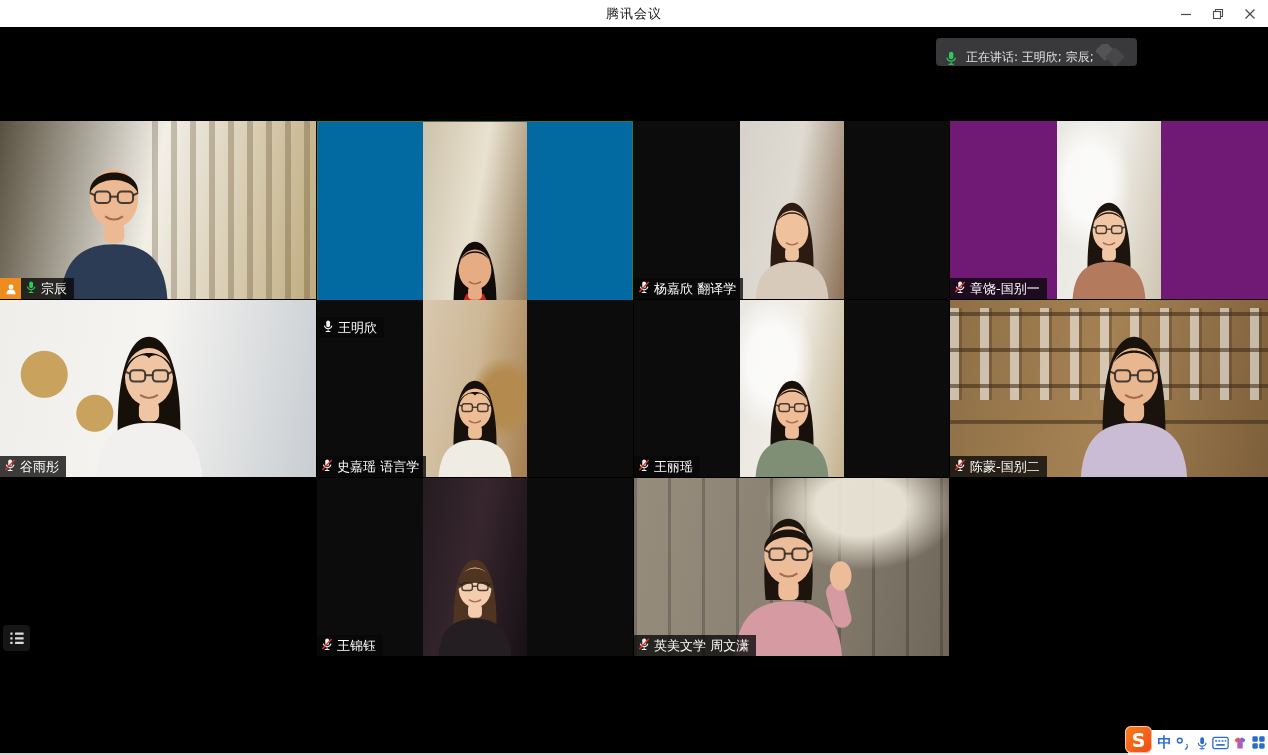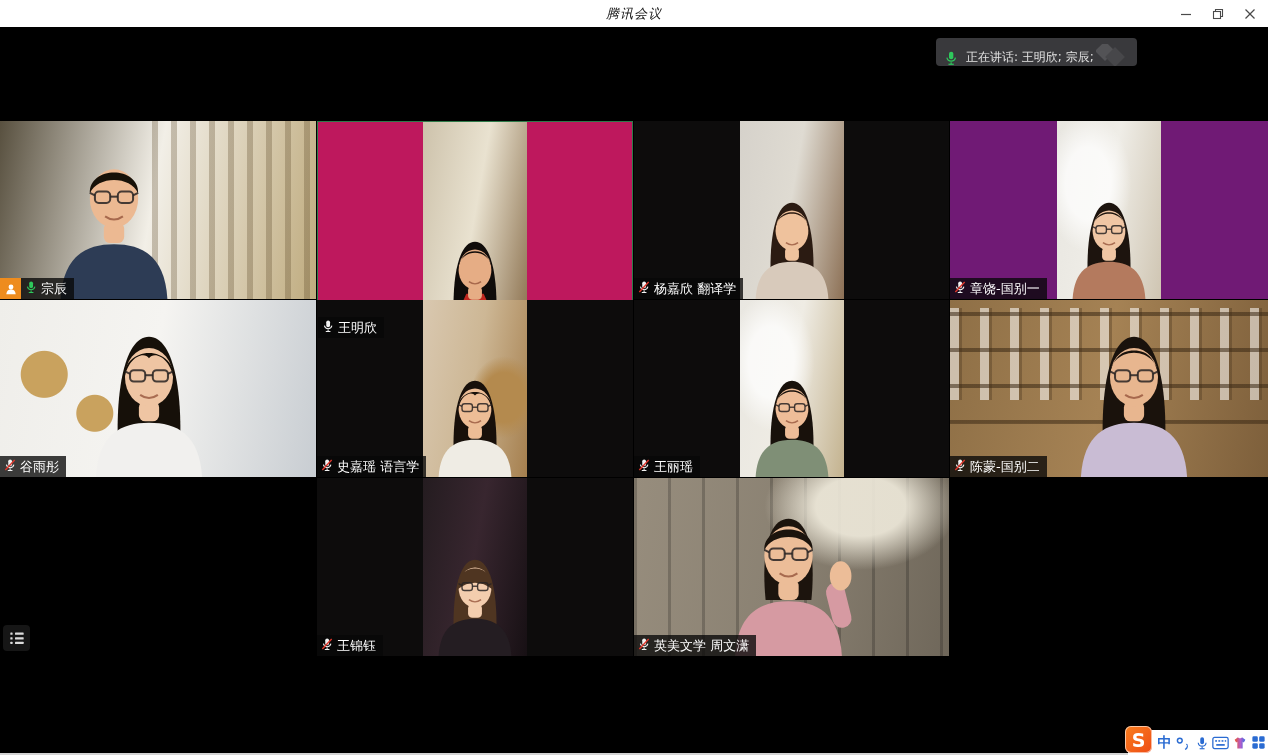--- a/index.html
+++ b/index.html
@@ -1,21 +1,21 @@
 <!DOCTYPE html>
 <html><head>
 <meta charset="utf-8">
 <style>
   html,body{margin:0;padding:0;}
   body{width:1268px;height:755px;position:relative;background:#000;overflow:hidden;
        font-family:"DejaVu Sans","Liberation Sans",sans-serif;}
   
   .titlebar{position:absolute;top:0;left:0;width:1268px;height:27px;background:#ffffff;
             display:flex;align-items:center;justify-content:center;z-index:50;}
-  .titlebar .title{font-size:13px;color:#151515;letter-spacing:1px;font-style:italic;}
+  .titlebar .title{font-size:13px;color:#151515;letter-spacing:1px;}
   .win-controls{position:absolute;right:2px;top:0;height:27px;display:flex;align-items:center;}
   .win-btn{width:32px;height:27px;display:flex;align-items:center;justify-content:center;cursor:default;}
   
   .stage{position:absolute;top:27px;left:0;width:1268px;height:728px;background:#000;}
   .tile{position:absolute;overflow:hidden;box-sizing:border-box;}
   .tile.active-border{border:1px solid #2e7a49;}
   .video{position:absolute;top:0;bottom:0;overflow:hidden;}
   .video.full{left:0;right:0;}
   .video.pillar{width:104px;left:50%;transform:translateX(-50%);}
   .person-svg{position:absolute;top:0;height:100%;width:100%;}
@@ -103,21 +103,21 @@
               <rect x="9" y="2.5" width="6.5" height="11.5" rx="3.2" fill="#2ec95c"></rect>
               <path d="M5.8,11.5a6.6,6.6 0 0 0 12.9,0" fill="none" stroke="#2ec95c" stroke-width="1.8"></path>
               <line x1="12.2" y1="18.2" x2="12.2" y2="21" stroke="#2ec95c" stroke-width="1.8"></line>
               <line x1="8.2" y1="21.4" x2="16.2" y2="21.4" stroke="#2ec95c" stroke-width="1.8"></line>
             </svg></span>
         <span class="pname">宗辰</span>
       </div>
     </div>
   </div>
 
-  <div class="tile active-border" style="left: 317px; top: 94px; width: 316px; height: 218px; background: #be185d;">
+  <div class="tile active-border" style="left: 317px; top: 94px; width: 316px; height: 218px; background: #0369a1;">
     <div class="video pillar" style="background: linear-gradient(100deg, rgb(205, 194, 171) 0%, rgb(233, 226, 208) 48%, rgb(138, 111, 76) 100%) 0px 0px / 100% 100% no-repeat;">
         <svg class="person-svg" viewBox="0 0 120 140" preserveAspectRatio="xMidYMax meet" style="left:0%">
           <path d="M37,140 C31,76 40,29 60,29 C80,29 89,76 83,140 Z" fill="#100c0a"></path>
           <path d="M18,140 C20,106 38,97 60,97 C82,97 100,106 102,140 Z" fill="#ece3d3"></path>
           <path d="M46,98 C52,108 68,108 74,98 L70,89 L50,89 Z" fill="#c1271f"></path>
           <rect x="52" y="80" width="16" height="16" rx="5" fill="#e6ad85"></rect>
           <ellipse cx="60" cy="61" rx="19" ry="23" fill="#e6ad85"></ellipse>
           <path d="M40,68 C36,33 84,33 80,68 C79,47 71,40 60,40 C49,40 41,47 40,68 Z" fill="#100c0a"></path>
           <path d="M53,75 Q60,80 67,75" stroke="rgba(150,85,60,0.8)" stroke-width="1.6" fill="none"></path>
         </svg>

